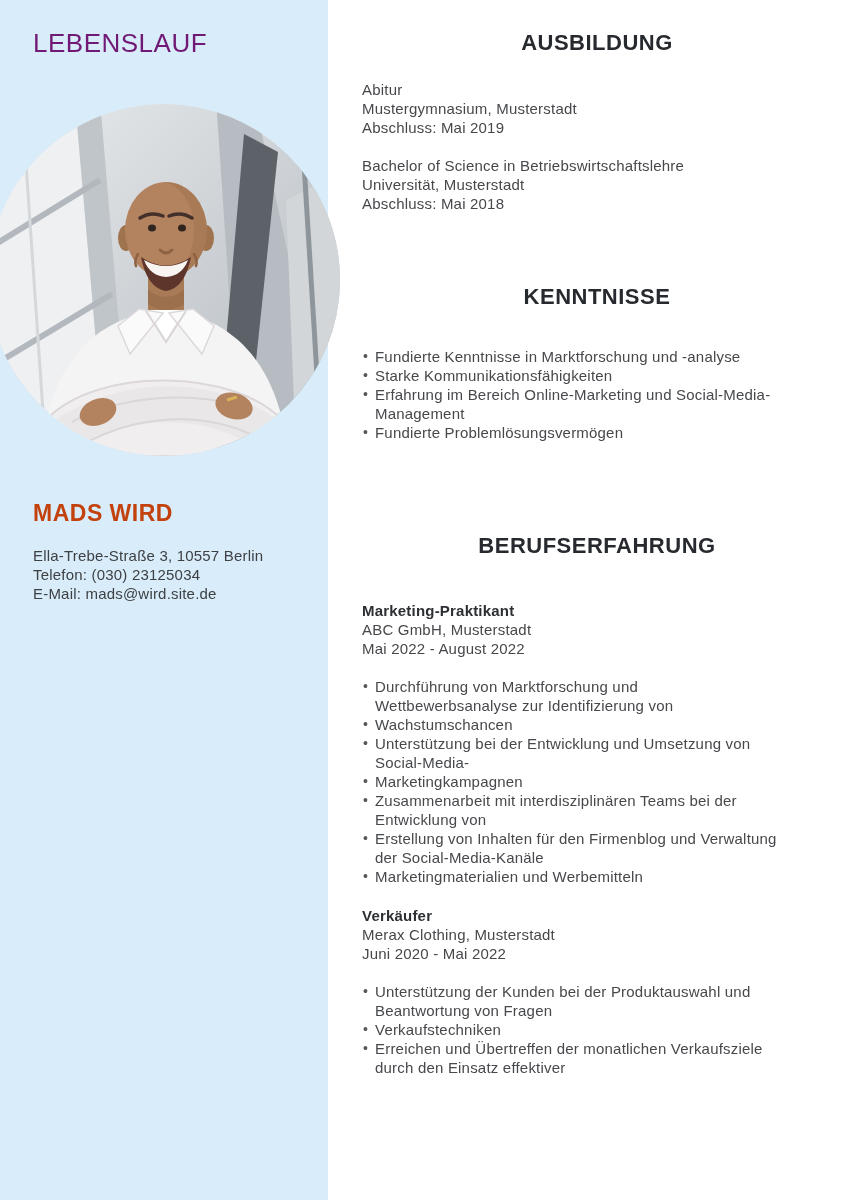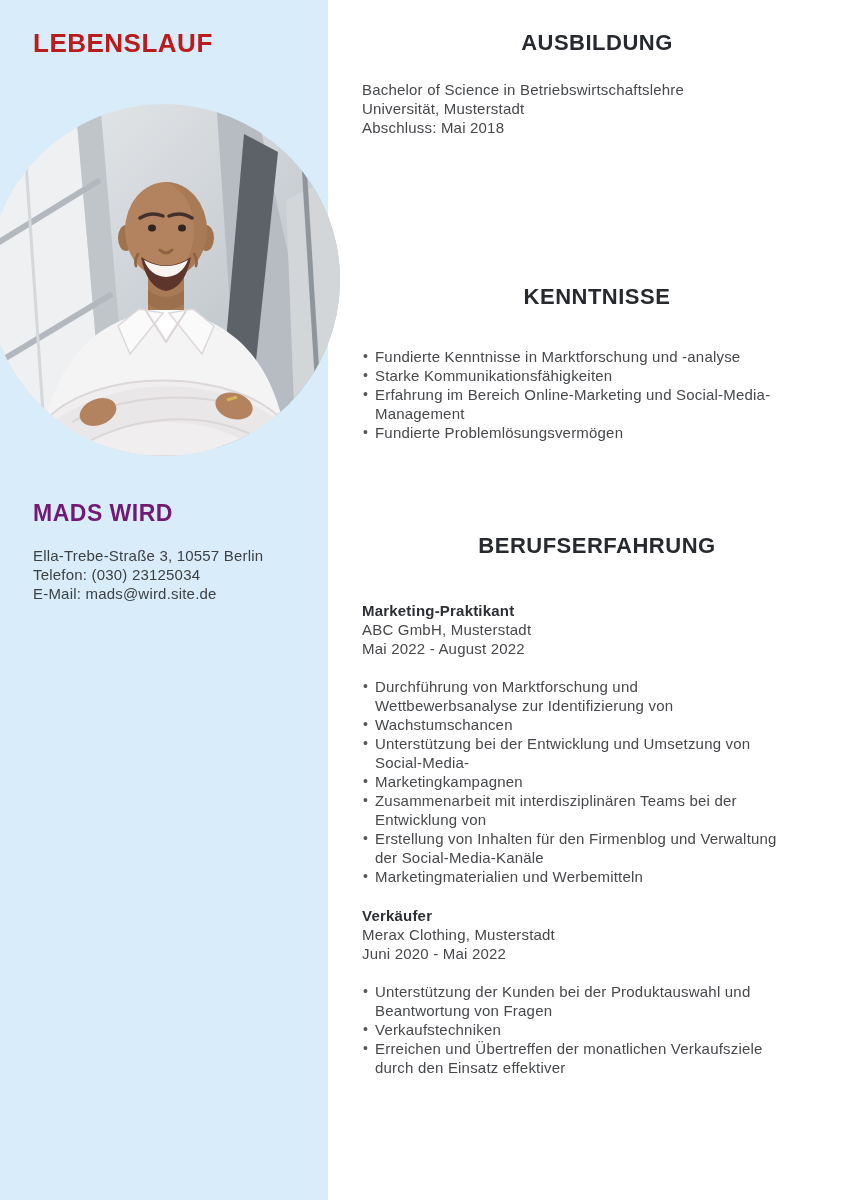--- a/index.html
+++ b/index.html
@@ -11,30 +11,30 @@
   }
   .page{position:absolute;inset:0;}
 
   
   .sidebar{
     position:absolute;left:0;top:0;width:328px;height:1200px;
     background:#d9ecfa;
   }
   .cv-title{
     position:absolute;left:33px;top:30px;margin:0;
-    font-size:26px;line-height:1.05;font-weight:700;
-    letter-spacing:0.5px;color:#b91c1c;
+    font-size:26px;line-height:1.05;font-weight:400;
+    letter-spacing:0.5px;color:#701a75;
   }
   .photo-wrap{
     position:absolute;left:-12px;top:104px;width:352px;height:352px;
   }
   .name{
     position:absolute;left:33px;top:501px;margin:0;
     font-size:23px;line-height:1.1;font-weight:900;
-    letter-spacing:0.5px;color:#701a75;
+    letter-spacing:0.5px;color:#c2410c;
   }
   .contact{
     position:absolute;left:33px;top:546px;width:280px;
     font-size:15px;line-height:19px;letter-spacing:0.2px;color:#3e4144;
   }
 
   
   .main{position:absolute;left:362px;top:0;width:470px;height:1200px;}
   .sec-heading{
     position:absolute;left:0;width:100%;margin:0;text-align:center;
@@ -149,20 +149,25 @@
       <div>E-Mail: mads@wird.site.de</div>
     </div>
   </aside>
 
   <main class="main">
 
     <h2 class="sec-heading" id="h-education">AUSBILDUNG</h2>
 
     <div class="textblock" id="edu">
       <div class="edu-entry">
+        <div>Abitur</div>
+        <div>Mustergymnasium, Musterstadt</div>
+        <div>Abschluss: Mai 2019</div>
+      </div>
+      <div class="edu-entry">
         <div>Bachelor of Science in Betriebswirtschaftslehre</div>
         <div>Universität, Musterstadt</div>
         <div>Abschluss: Mai 2018</div>
       </div>
     </div>
 
     <h2 class="sec-heading" id="h-skills">KENNTNISSE</h2>
 
     <ul class="bullets textblock" id="skills">
       <li>Fundierte Kenntnisse in Marktforschung und -analyse</li>

